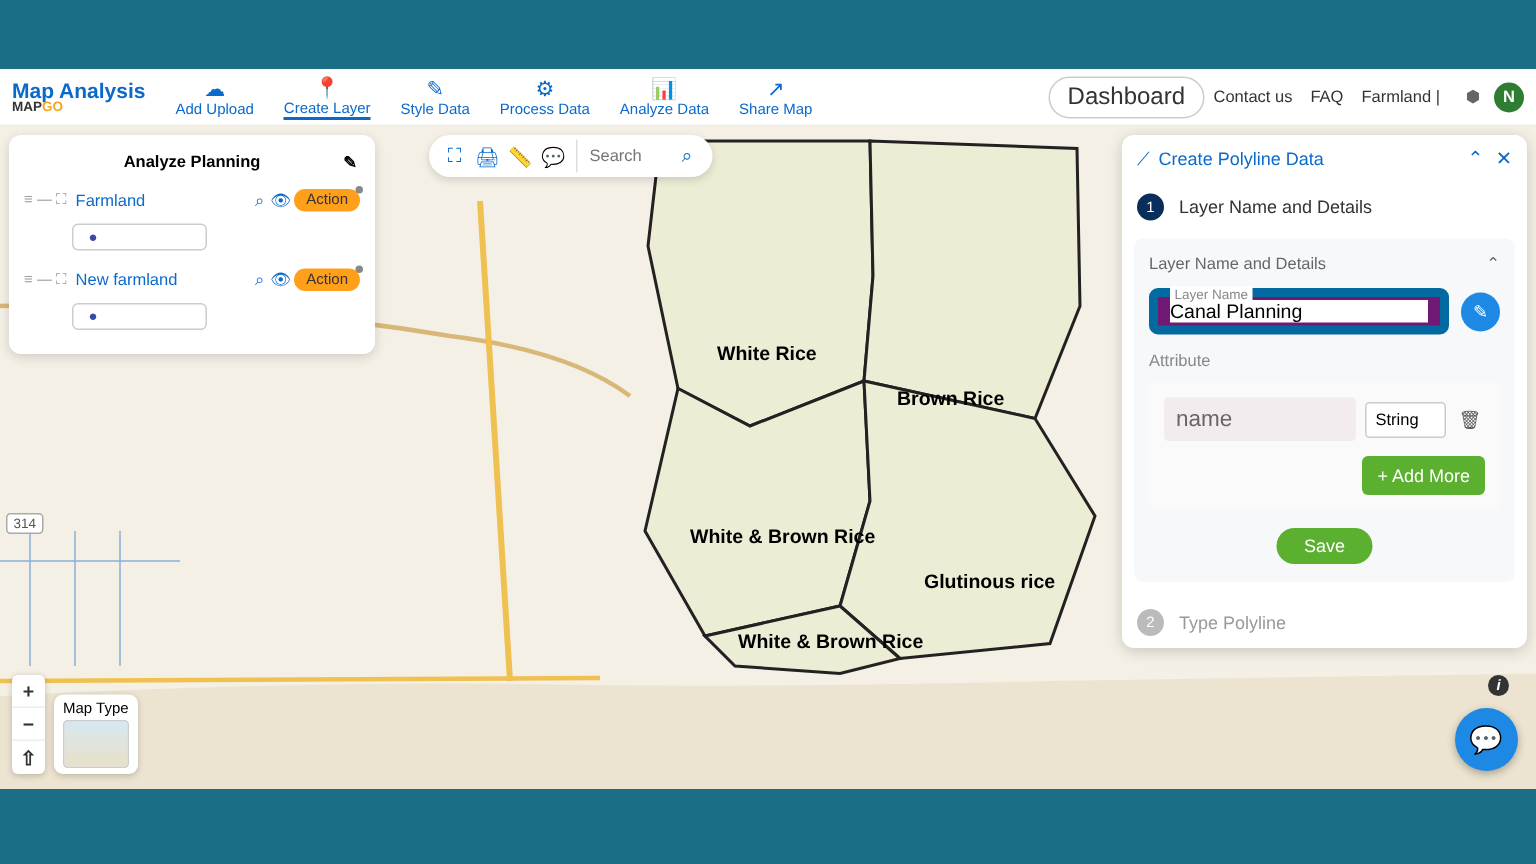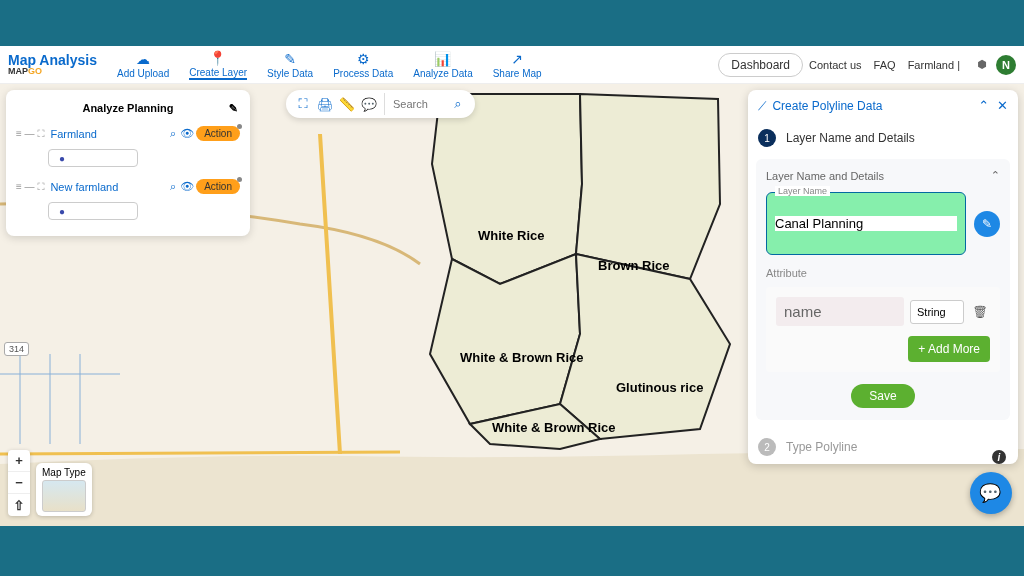--- a/index.html
+++ b/index.html
@@ -10,21 +10,21 @@
   
   
   .header { height: 38px; background: #fff; display: flex; align-items: center; padding: 0 8px; border-bottom: 1px solid #eee; font-size: 11px; color: #333; }
   .logo { color: #0a6acc; font-weight: bold; font-size: 14px; margin-right: 4px; }
   .logo-sub { font-size: 9px; font-weight: bold; }
   .logo-sub .go { color: #f5a623; }
   .nav-item { display: flex; flex-direction: column; align-items: center; margin: 0 10px; cursor: pointer; color: #0a6acc; font-size: 10px; }
   .nav-item .icon { font-size: 14px; margin-bottom: 1px; }
   .nav-item.active { border-bottom: 2px solid #0a6acc; }
   .spacer { flex: 1; }
-  .dash-btn { border: 1px solid #ccc; border-radius: 14px; padding: 4px 12px; font-size: 12px; cursor: pointer; text-align: center; }
+  .dash-btn { border: 1px solid #ccc; border-radius: 14px; padding: 4px 12px; font-size: 16px; cursor: pointer; text-align: center; }
   .hlink { margin: 0 6px; color: #333; cursor: pointer; font-size: 11px; }
   .avatar { width: 20px; height: 20px; border-radius: 50%; background: #2e7d32; color: #fff; display: flex; align-items: center; justify-content: center; font-size: 11px; font-weight: bold; margin-left: 6px; }
   .cube { width: 16px; height: 16px; margin-left: 8px; display: flex; align-items: center; justify-content: center; color: #666; }
   
   
   .map-area { position: absolute; top: 38px; left: 0; right: 0; bottom: 0; background: #f5f0e6; overflow: hidden; }
   
   
   .left-panel { position: absolute; top: 6px; left: 6px; width: 244px; background: #fff; border-radius: 8px; box-shadow: 0 2px 8px rgba(0,0,0,0.15); padding: 8px; font-size: 11px; }
   .lp-title { display: flex; align-items: center; justify-content: center; font-weight: bold; position: relative; padding: 4px 0 8px; }
@@ -58,21 +58,21 @@
   .rp-head { display: flex; align-items: center; padding: 8px 10px; color: #0a6acc; font-weight: 500; }
   .rp-head .t { flex: 1; }
   .rp-head .ctrl { cursor: pointer; margin-left: 8px; color: #0a6acc; font-size: 13px; }
   .rp-step { display: flex; align-items: center; padding: 8px 10px; color: #333; }
   .rp-step .num { width: 18px; height: 18px; border-radius: 50%; background: #0a2e5c; color: #fff; display: flex; align-items: center; justify-content: center; font-size: 10px; margin-right: 10px; }
   .rp-step.muted .num { background: #bbb; }
   .rp-step.muted { color: #999; }
   .rp-body { background: #f7f8fa; margin: 4px 8px 10px; border-radius: 6px; padding: 10px; }
   .rp-sub { display: flex; justify-content: space-between; align-items: center; color: #666; font-size: 11px; margin-bottom: 10px; cursor: pointer; }
   .field-wrap { display: flex; align-items: center; gap: 8px; margin-bottom: 12px; }
-  .field { flex: 1; border: 1px solid #0369a1; border-radius: 6px; padding: 23px 8px; background: #86efac; position: relative; }
+  .field { flex: 1; border: 6px solid #0369a1; border-radius: 6px; padding: 2px 8px; background: #701a75; position: relative; }
   .field label { position: absolute; top: -7px; left: 8px; background: #fff; padding: 0 3px; font-size: 9px; color: #888; }
   .field input { border: none; outline: none; width: 100%; font-size: 13px; }
   .edit-circle { width: 26px; height: 26px; border-radius: 50%; background: #1e88e5; color: #fff; display: flex; align-items: center; justify-content: center; cursor: pointer; }
   .attr-label { color: #888; font-size: 11px; margin-bottom: 8px; }
   .attr-box { background: #fafafa; border-radius: 4px; padding: 10px; }
   .attr-row { display: flex; align-items: center; gap: 6px; }
   .attr-row .n { flex: 1; background: #f3ecee; border-radius: 3px; padding: 6px 8px; font-size: 15px; color: #666; }
   .attr-row .t { width: 54px; border: 1px solid #ccc; border-radius: 3px; padding: 5px 6px; font-size: 11px; background: #fff; }
   .attr-row .del { width: 20px; text-align: center; cursor: pointer; color: #555; }
   .add-more { background: #5cb030; color: #fff; border-radius: 4px; padding: 6px 10px; font-size: 12px; cursor: pointer; float: right; margin-top: 10px; }

